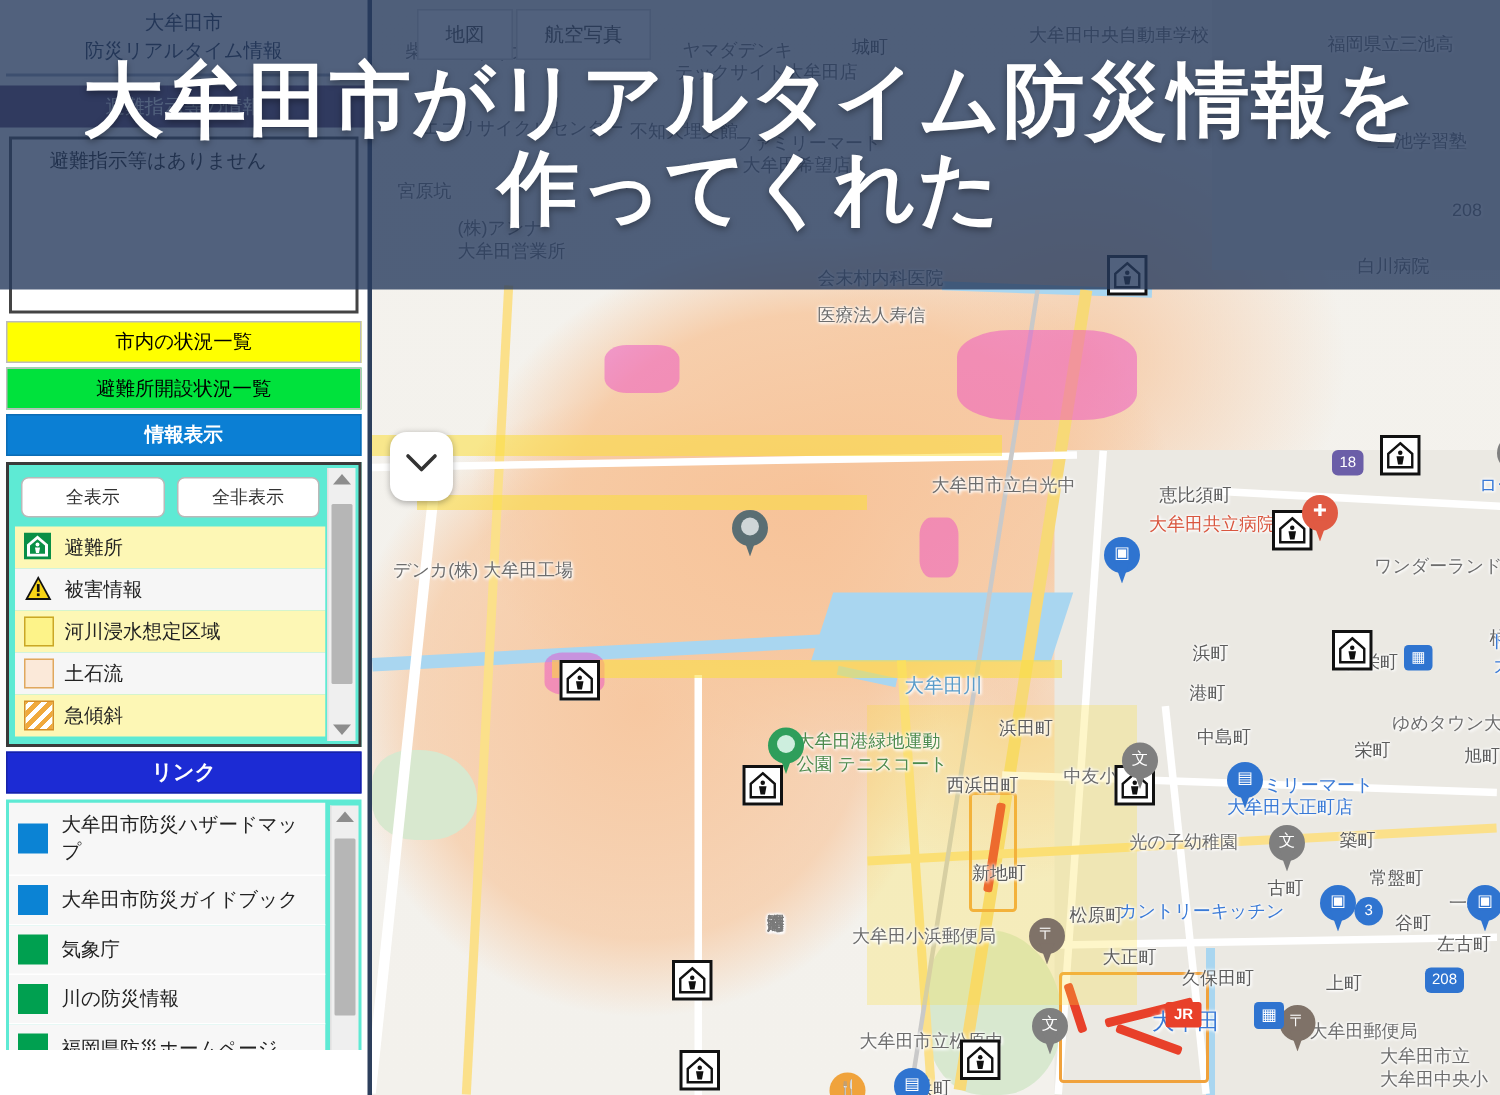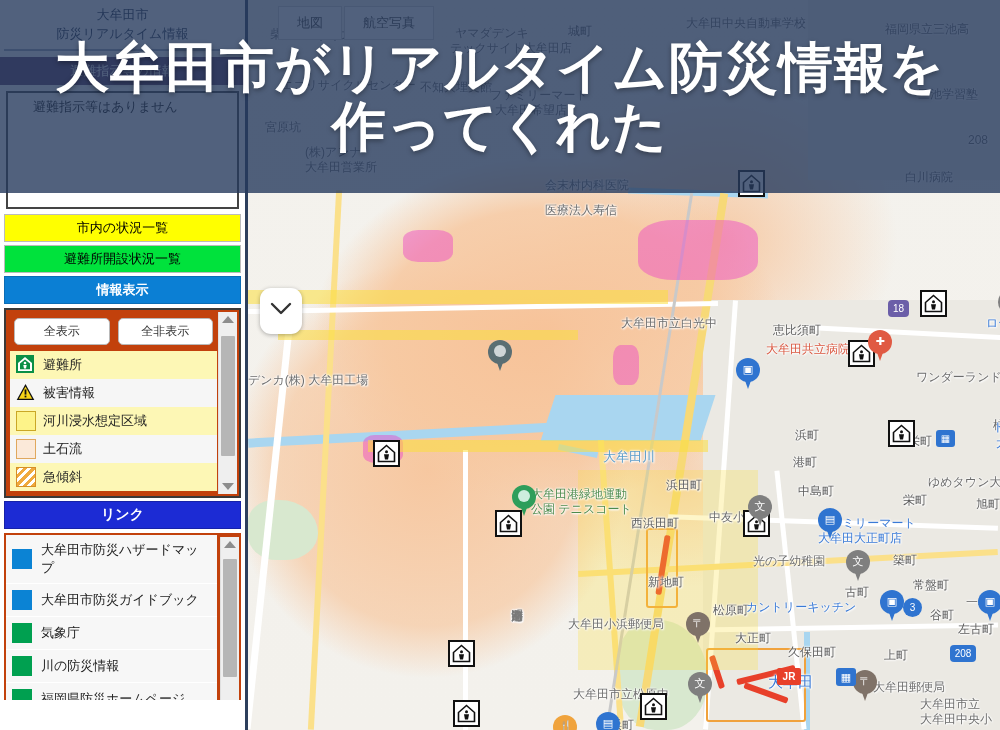--- a/index.html
+++ b/index.html
@@ -71,21 +71,21 @@
     font-size:13px;color:#111;padding:5px 25px;background:#fff;}
   .btn-yellow{background:#ffff00;border:1px solid #bbb;text-align:center;font-size:13px;
     color:#000;padding:4px 0;margin:5px 4px 0;cursor:pointer;}
   .btn-green{background:#00e23c;border:1px solid #bbb;text-align:center;font-size:13px;
     color:#000;padding:4px 0;margin:3px 4px 0;cursor:pointer;}
   .btn-blue{background:#0b7fd4;border:1px solid #0b6cb5;text-align:center;font-size:13px;
     color:#fff;font-weight:bold;padding:4px 0;margin:3px 4px 0;cursor:pointer;}
   .btn-navy{background:#1c2bd4;border:1px solid #1622a8;text-align:center;font-size:14px;
     color:#fff;font-weight:bold;padding:4px 0;margin:3px 4px 0;cursor:pointer;}
 
-  .panel{margin:4px 4px 0;border:2px solid #3a3a3a;background:#c2410c;position:relative;
+  .panel{margin:4px 4px 0;border:2px solid #3a3a3a;background:#5eead4;position:relative;
     box-sizing:border-box;overflow:hidden;}
   .panel-inner{position:absolute;left:4px;top:4px;right:22px;bottom:4px;overflow:hidden;}
   .tgl-row{display:flex;gap:8px;padding:4px 4px 6px;}
   .tgl{flex:1;border:1px solid #b9b9b9;border-radius:5px;background:#fff;text-align:center;
     font-size:12px;color:#333;padding:4px 0;cursor:pointer;}
   .lyr{display:flex;align-items:center;gap:7px;padding:4px 6px;font-size:13px;color:#222;cursor:pointer;}
   .lyr.on{background:#fdf7b5;}
   .lyr.off{background:#f6f6f6;}
   .sw{width:20px;height:20px;flex:0 0 20px;box-sizing:border-box;}
   .sw.box-yellow{background:#fdf389;border:1px solid #caa726;}
@@ -179,21 +179,21 @@
     </div>
 
     <div id="map-labels">
         <div class="mlabel biz" style="left: 22px; top: 27px;">柴田産業(株) 大牟田</div>
         <div class="mlabel biz" style="left: 33px; top: 41px; margin-top: 37px;">エコリサイクルセンター</div>
         <div class="mlabel " style="left: 320px; top: 24px;">城町</div>
         <div class="mlabel biz" style="left: 438px; top: 16px;">大牟田中央自動車学校</div>
         <div class="mlabel biz" style="left: 373px; top: 316px;">大牟田市立白光中</div>
         <div class="mlabel " style="left: 525px; top: 323px;">恵比須町</div>
         <div class="mlabel red" style="left: 518px; top: 342px;">大牟田共立病院</div>
-        <div class="mlabel biz" style="left: 0; top: 373px;">デンカ(株) 大牟田工場</div>
+        <div class="mlabel biz" style="left: 14px; top: 373px;">デンカ(株) 大牟田工場</div>
         <div class="mlabel blue" style="left: 738px; top: 316px;">ローソン 大牟田</div>
         <div class="mlabel biz" style="left: 668px; top: 370px;">ワンダーランド日出町店</div>
         <div class="mlabel " style="left: 745px; top: 418px;">柿園町</div>
         <div class="mlabel blue" style="left: 745px; top: 420px;">ドラッグストアモリ</div>
         <div class="mlabel blue" style="left: 748px; top: 436px;">大牟田東新町店</div>
         <div class="mlabel " style="left: 648px; top: 434px;">新栄町</div>
         <div class="mlabel " style="left: 547px; top: 428px;">浜町</div>
         <div class="mlabel " style="left: 545px; top: 455px;">港町</div>
         <div class="mlabel " style="left: 550px; top: 484px;">中島町</div>
         <div class="mlabel water-lbl" style="left: 355px; top: 449px; font-size: 13px;">大牟田川</div>

